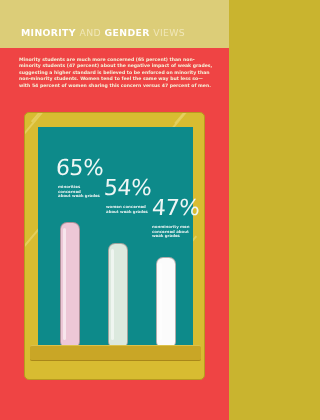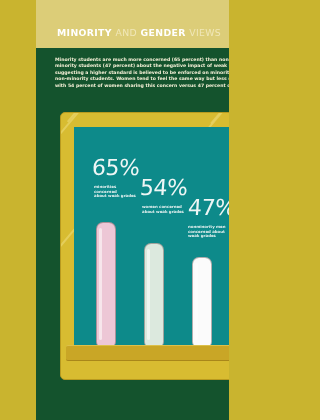--- a/index.html
+++ b/index.html
@@ -13,22 +13,21 @@
     height: 420px;
     overflow: hidden;
     font-family: "DejaVu Sans", sans-serif;
     position: relative;
   }
 
   
   #infographic {
     position: absolute;
     inset: 0;
-    background: #14532d;
-    margin-left: 36px;
+    background: #ef4444;
   }
 
   
   #header-band {
     position: absolute;
     left: 0;
     top: 0;
     width: 229px;
     height: 48px;
     background: #dccd78;

